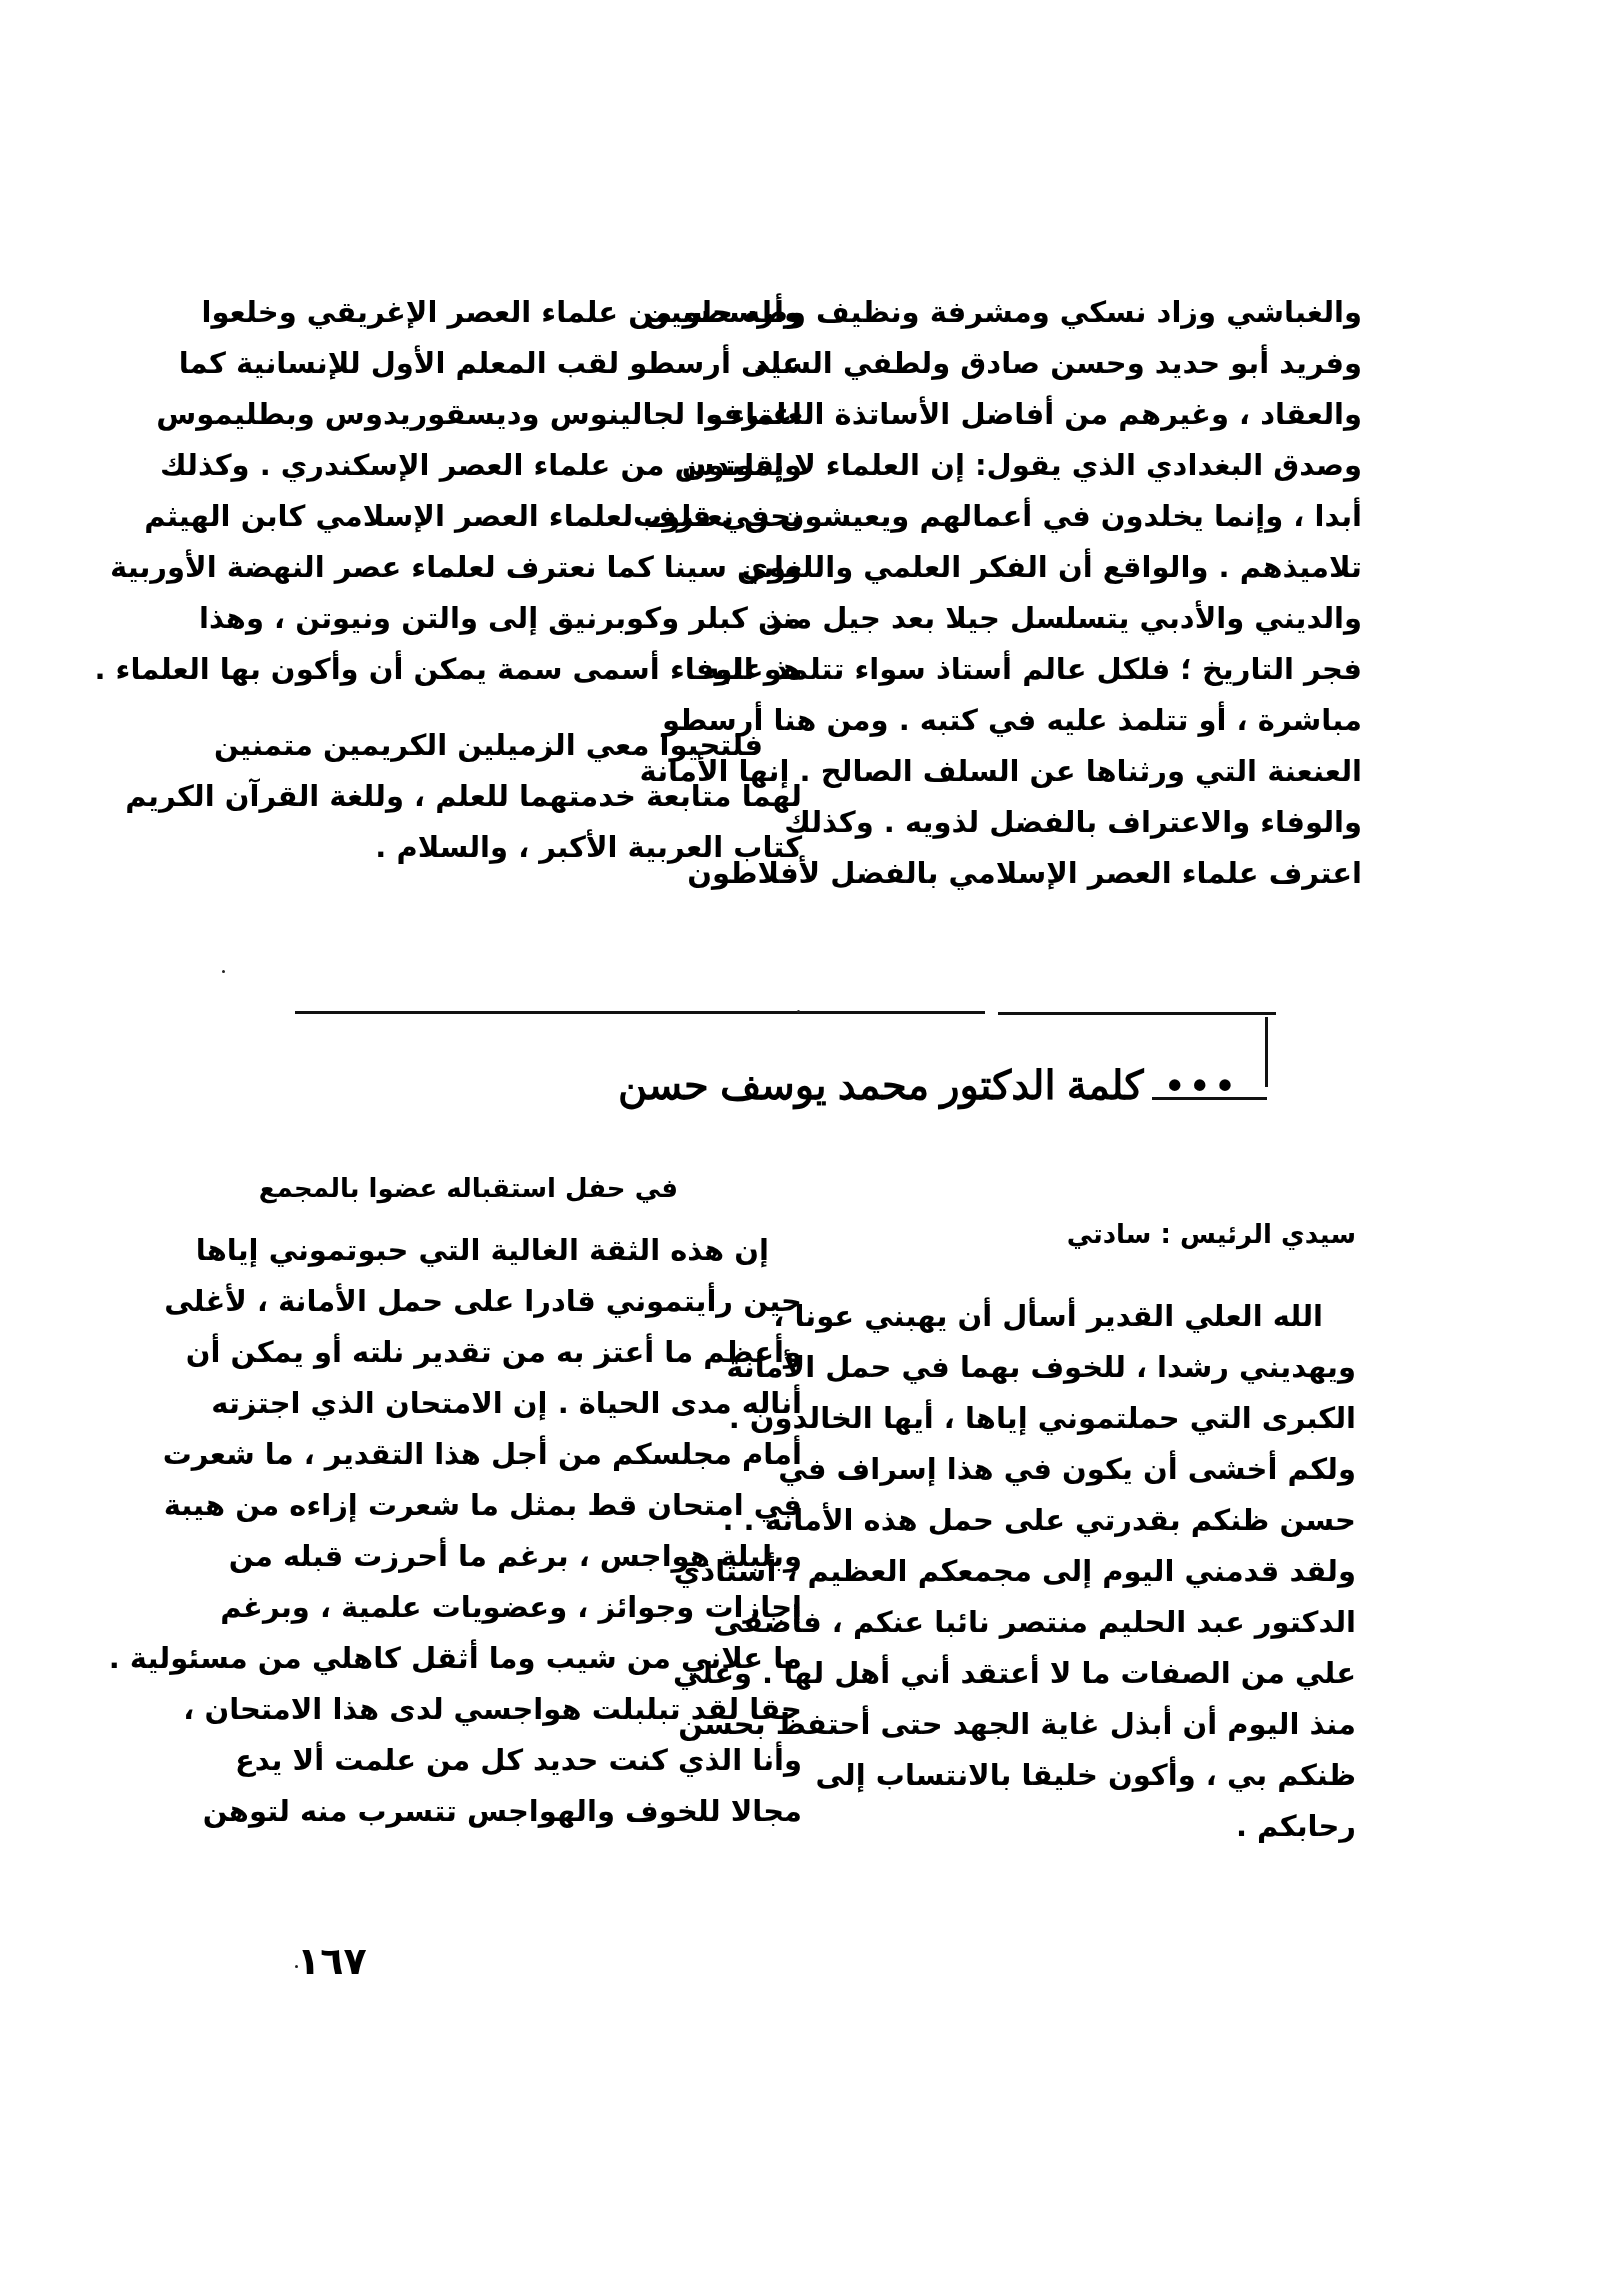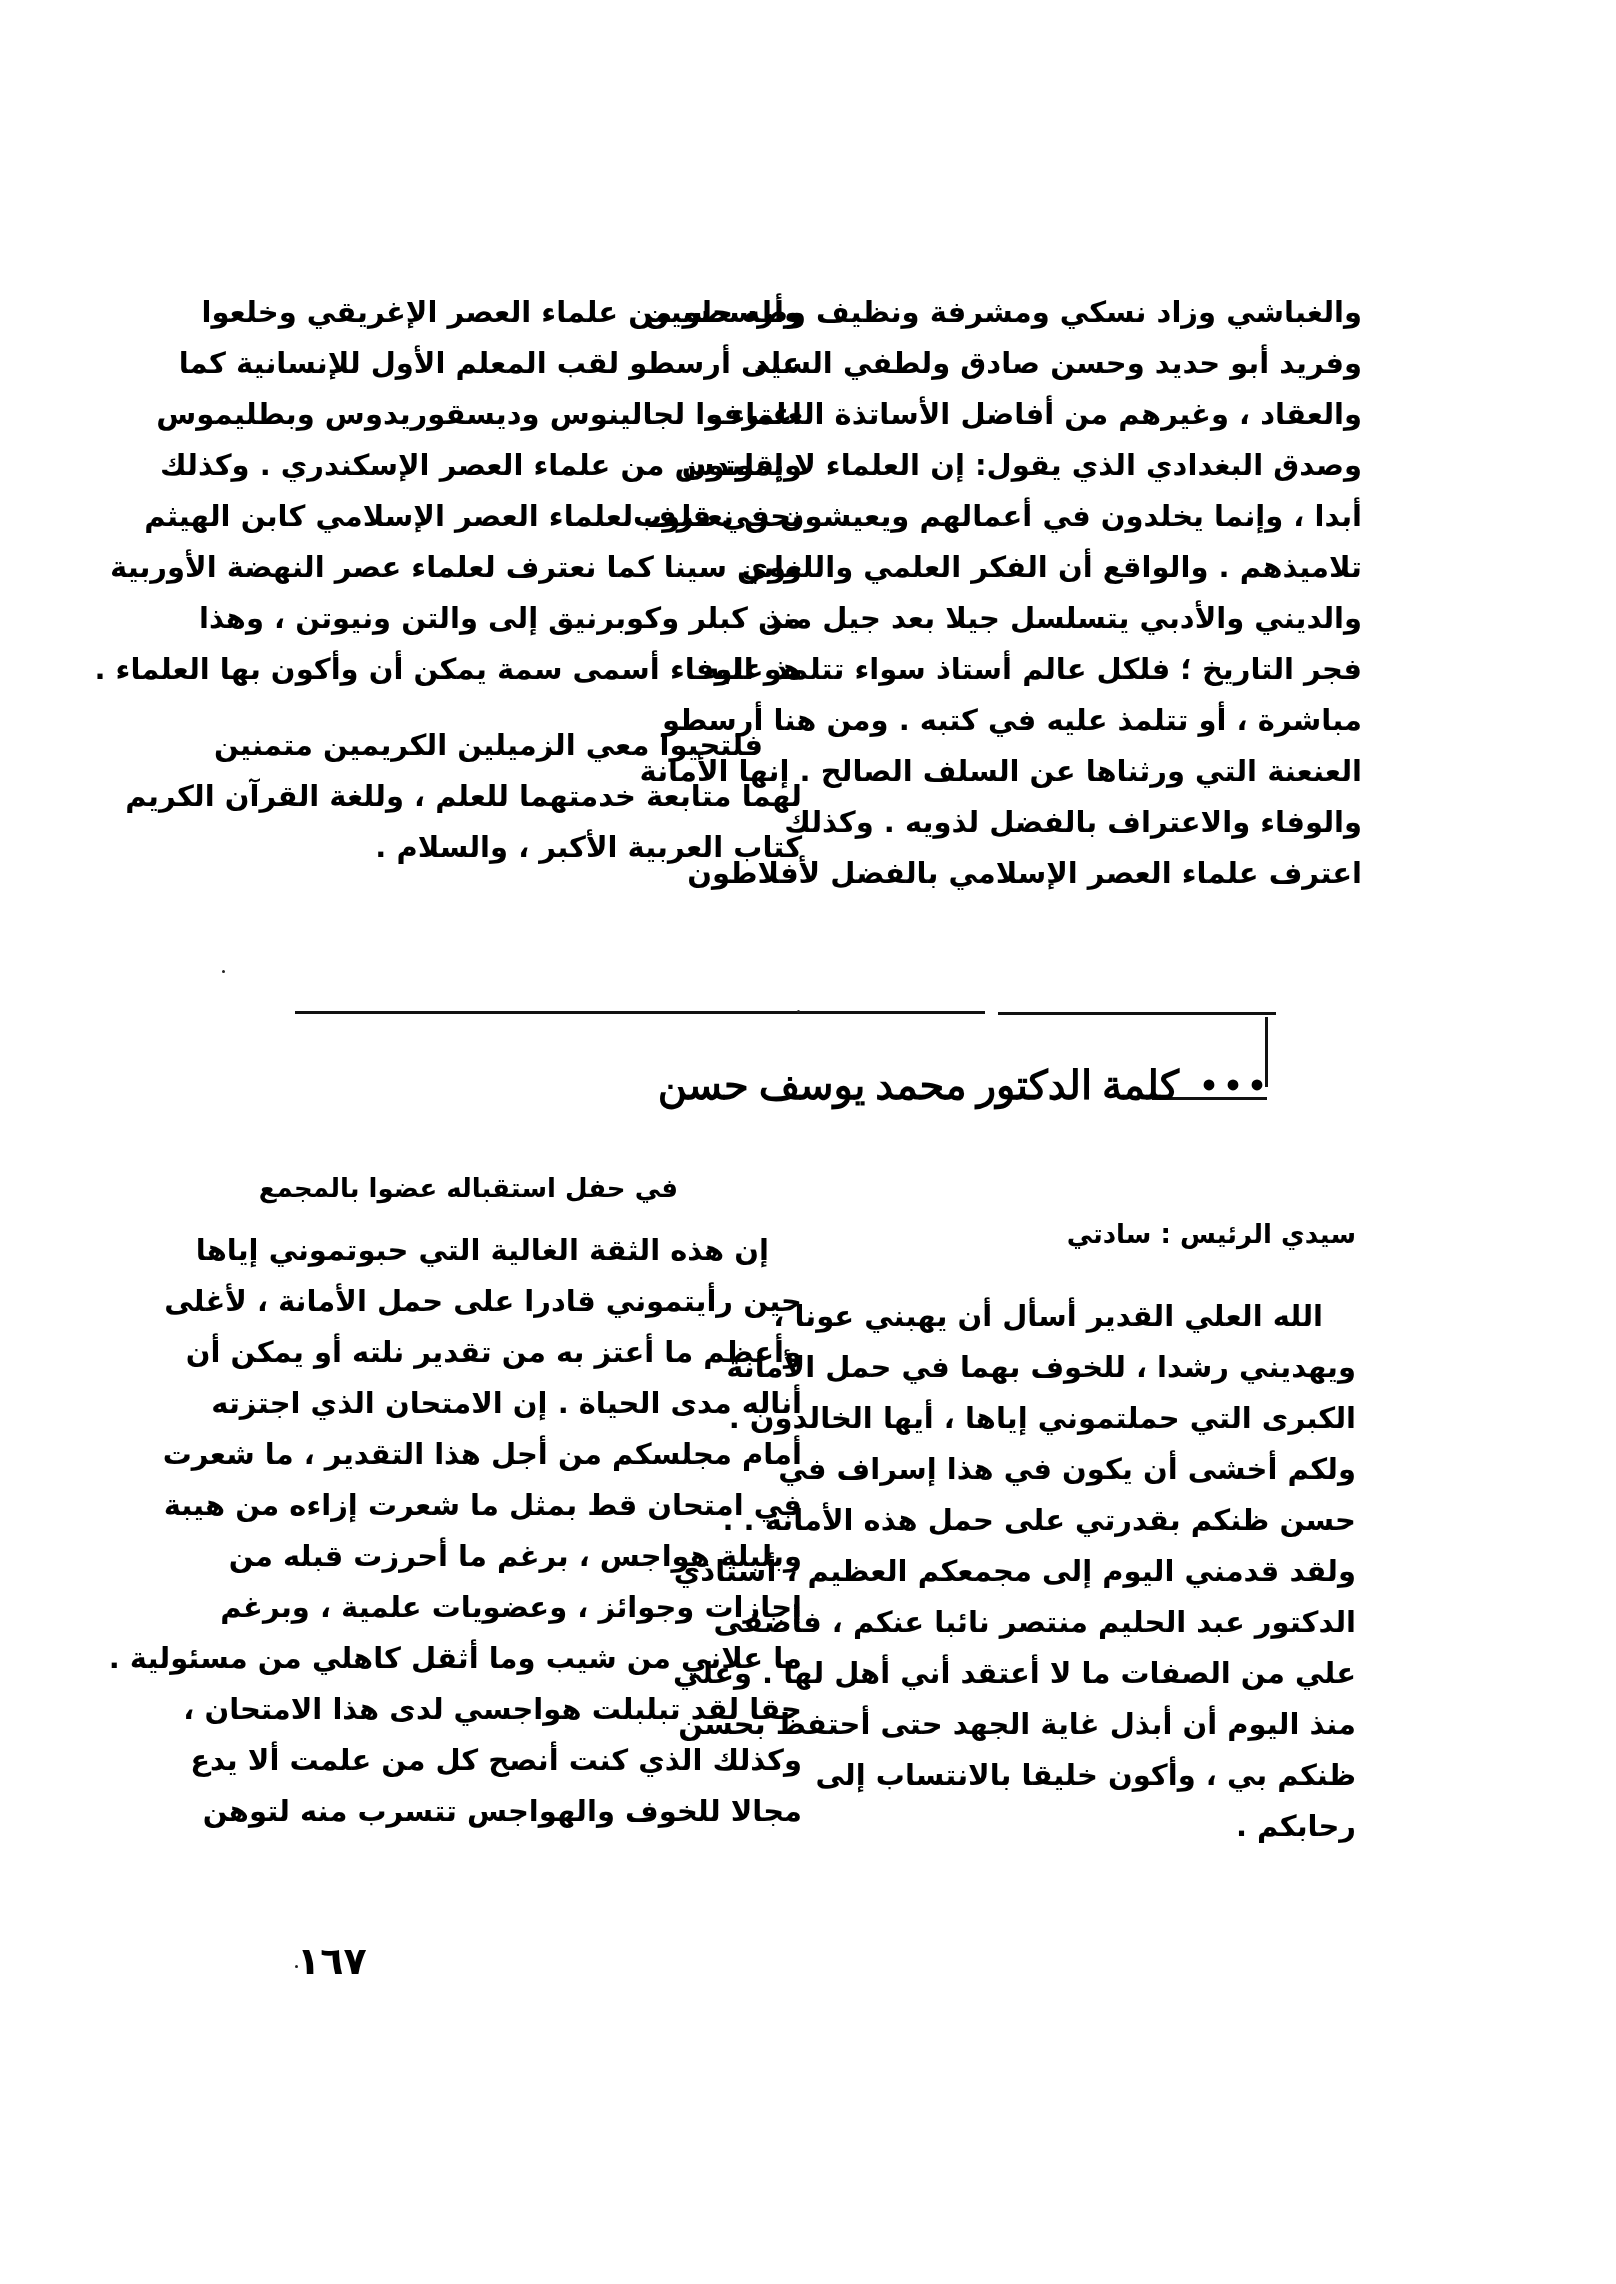--- a/index.html
+++ b/index.html
@@ -12,23 +12,23 @@
     font-size: 29px; line-height: 51px; font-weight: bold;
     text-align-last: right;
   }
   .line { display: block; white-space: nowrap; text-align: center; }
   #top-right { left: 841px; top: 287px; width: 521px; }
   #top-left  { left: 284px;  top: 287px; width: 518px; }
   #top-left .closing { margin-top: 25px; }
   .rule { position: absolute; background: #111; height: 3.3px; }
   .vrule { position: absolute; background: #111; width: 3.3px; }
   #section-title {
-    position: absolute; left: 580px; top: 1062px; width: 684px;
+    position: absolute; left: 548px; top: 1062px; width: 684px;
     direction: rtl; font-size: 40px; font-weight: bold; white-space: nowrap;
-    font-family: Liberation Serif, serif;
+    font-family: Liberation Sans, sans-serif;
     text-align: right;
   }
   #subtitle {
     position: absolute; left: 313px; top: 1173px; width: 365px;
     direction: rtl; font-size: 26px; font-weight: bold; text-align: center;
     white-space: nowrap;
   }
   #bottom-right { left: 841px; top: 1209px; width: 515px; }
   #bottom-right .salutation { margin-bottom: 31px; }
   #bottom-left  { left: 287px;  top: 1225px; width: 515px; }
@@ -105,21 +105,21 @@
   <span class="line" style="padding-right:33px">إن هذه الثقة الغالية التي حبوتموني إياها</span>
   <span class="line">حين رأيتموني قادرا على حمل الأمانة ، لأغلى</span>
   <span class="line">وأعظم ما أعتز به من تقدير نلته أو يمكن أن</span>
   <span class="line">أناله مدى الحياة . إن الامتحان الذي اجتزته</span>
   <span class="line">أمام مجلسكم من أجل هذا التقدير ، ما شعرت</span>
   <span class="line">في امتحان قط بمثل ما شعرت إزاءه من هيبة</span>
   <span class="line">وبلبلة هواجس ، برغم ما أحرزت قبله من</span>
   <span class="line">إجازات وجوائز ، وعضويات علمية ، وبرغم</span>
   <span class="line">ما علاني من شيب وما أثقل كاهلي من مسئولية .</span>
   <span class="line">حقا لقد تبلبلت هواجسي لدى هذا الامتحان ،</span>
-  <span class="line">وكذلك الذي كنت أنصح كل من علمت ألا يدع</span>
+  <span class="line">وأنا الذي كنت حديد كل من علمت ألا يدع</span>
   <span class="line">مجالا للخوف والهواجس تتسرب منه لتوهن</span>
 </div>
 
 <div id="page-number">١٦٧</div>
 
 <div class="dot" style="left:222px; top:970px;"></div>
 <div class="dot" style="left:295px; top:1965px;"></div>
 <div class="dot" style="left:797px; top:1010px;"></div>
 
 

